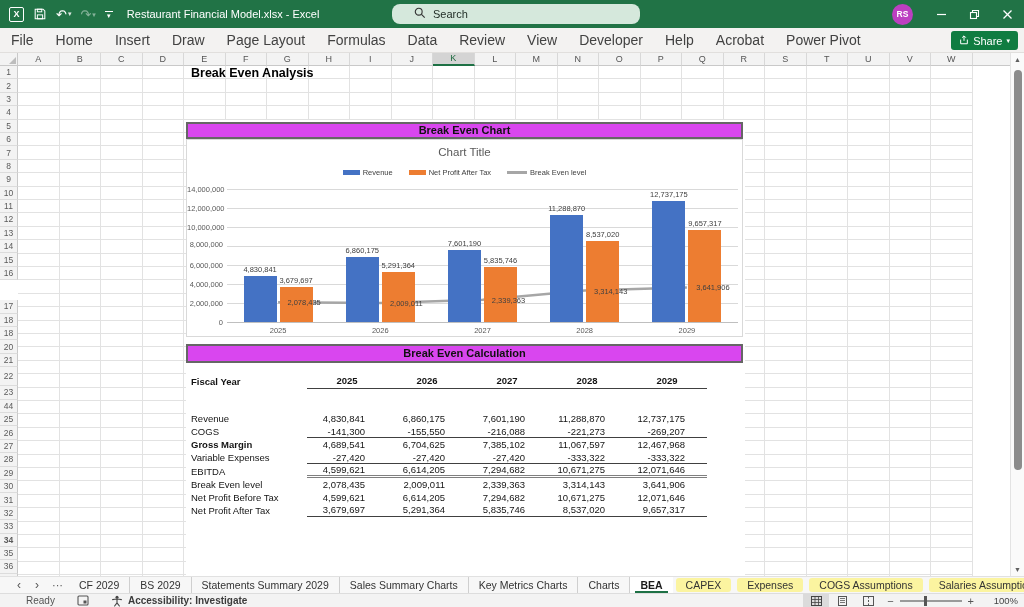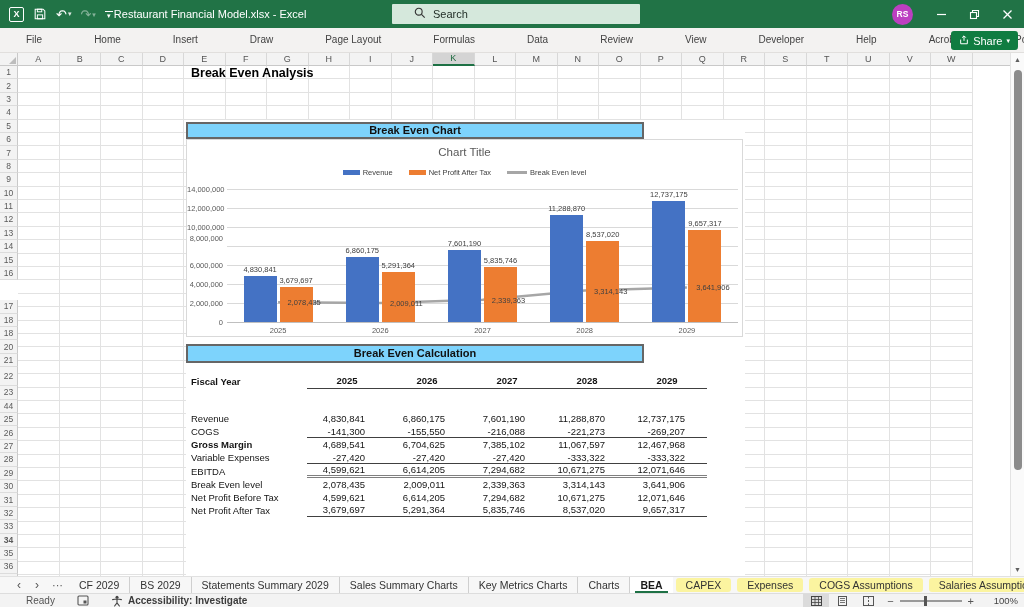--- a/index.html
+++ b/index.html
@@ -11,32 +11,32 @@
     display:flex;align-items:center;color:#fff;}
   .qat{display:flex;align-items:center;gap:9px;padding-left:9px;}
   .qat .icn{display:flex;align-items:center;}
   .xlicon{width:15px;height:15px;border:1.4px solid #fff;border-radius:2px;color:#fff;
     font-weight:700;font-size:9px;display:flex;align-items:center;justify-content:center;}
   .glyph{font-size:13px;line-height:13px;color:#fff;}
   .glyph.dim{opacity:.45;}
   .mini-chev{font-size:7px;opacity:.85;margin-left:1px;}
   .cqat-bar{display:inline-block;width:8px;border-top:1.5px solid #fff;margin-bottom:1px;}
   .cqat{display:flex;flex-direction:column;align-items:center;font-size:7px;line-height:5px;}
-  .doc-title{font-size:11px;margin-left:1px;white-space:nowrap;font-weight:400;}
+  .doc-title{font-size:11px;margin-left:14px;white-space:nowrap;font-weight:400;}
   .search-pill{position:absolute;left:392px;top:4px;width:248px;height:20px;background:#D5E8DC;
-    border-radius:1px;display:flex;align-items:center;padding-left:22px;color:#1f2b24;font-size:11px;gap:7px;}
+    border-radius:8px;display:flex;align-items:center;padding-left:22px;color:#1f2b24;font-size:11px;gap:7px;}
   .win-right{position:absolute;right:0;top:0;height:28px;display:flex;align-items:center;}
   .avatar{width:21px;height:21px;border-radius:50%;background:#BC3FC1;color:#fff;font-size:8.5px;
     font-weight:700;display:flex;align-items:center;justify-content:center;margin-right:12px;}
   .winbtn{width:33px;height:28px;display:flex;align-items:center;justify-content:center;}
 
   
   .ribbon{position:absolute;left:0;top:28px;width:1024px;height:25px;background:#F3F2F1;
     display:flex;align-items:center;border-bottom:1px solid #E1DFDD;}
-  .rtab{font-size:10px;color:#424242;padding:0 26px;line-height:24px;white-space:nowrap;}
+  .rtab{font-size:14px;color:#424242;padding:0 11px;line-height:24px;white-space:nowrap;}
   .share-btn{position:absolute;right:6px;top:31px;height:19px;background:#107C41;color:#fff;
     border-radius:3px;display:flex;align-items:center;gap:4px;padding:0 8px;font-size:11px;}
 
   
   .colheaders{position:absolute;left:0;top:53px;width:1010px;height:13px;background:#F3F3F3;display:flex;}
   .corner{width:18px;height:13px;background:#F3F3F3;border-right:1px solid #C9C9C9;
     border-bottom:1px solid #C9C9C9;position:relative;flex:none;}
   .corner::after{content:"";position:absolute;right:1px;bottom:1px;
     border-left:7px solid transparent;border-bottom:7px solid #BDBDBD;}
   .colh{width:41.5px;flex:none;border-right:1px solid #D8D8D8;border-bottom:1px solid #C9C9C9;
@@ -48,21 +48,21 @@
   .sheet{position:absolute;left:0;top:66px;width:1010px;height:510px;background:#fff;overflow:hidden;}
   .gridbg{position:absolute;left:18px;top:0;width:955px;height:510px;
     background-image:
       repeating-linear-gradient(to right,transparent 0,transparent 40.5px,#E2E2E2 40.5px,#E2E2E2 41.5px),
       repeating-linear-gradient(to bottom,transparent 0,transparent 12.4px,#E2E2E2 12.4px,#E2E2E2 13.4px);}
   .rowgutter{position:absolute;left:0;top:0;width:18px;}
   .rownum{width:18px;background:#F3F3F3;border-right:1px solid #C9C9C9;border-bottom:1px solid #DCDCDC;
     font-size:8.5px;color:#5a5a5a;display:flex;align-items:center;justify-content:center;flex:none;}
   .content-white{position:absolute;left:186px;top:54px;width:559px;height:456px;background:#fff;}
   .sheet-title{position:absolute;left:191px;top:0px;font-size:12.5px;font-weight:700;color:#000;line-height:14px;}
-  .sec-header{position:absolute;left:186px;width:458px;background:#7dd3fc;border:2px solid #666;
+  .sec-header{position:absolute;left:186px;width:557px;background:#d946ef;border:2px solid #666;
     text-align:center;font-weight:700;font-size:11px;color:#111;}
 
   
   .chart-box{position:absolute;left:186px;top:73px;width:557px;height:198px;background:#fff;
     border:1px solid #D9D9D9;}
   .chart-title{position:absolute;top:6px;left:0;width:100%;text-align:center;font-size:11.5px;color:#595959;}
   .legend{position:absolute;top:28px;left:0;width:100%;display:flex;justify-content:center;gap:16px;
     align-items:center;font-size:7.5px;color:#404040;}
   .leg-item{display:flex;align-items:center;gap:3px;}
   .leg-swatch{width:17px;height:5px;}
@@ -304,21 +304,21 @@
     <div style="position:absolute;left:0;top:0;width:557px;height:198px;">
         <div class="gline zero" style="top: 182px;"></div>
         <div class="ytick" style="top: 178px;">0</div>
         <div class="gline" style="top: 163px;"></div>
         <div class="ytick" style="top: 159px;">2,000,000</div>
         <div class="gline" style="top: 144px;"></div>
         <div class="ytick" style="top: 140px;">4,000,000</div>
         <div class="gline" style="top: 125px;"></div>
         <div class="ytick" style="top: 121px;">6,000,000</div>
         <div class="gline" style="top: 106px;"></div>
-        <div class="ytick" style="top: 94px;">8,000,000</div>
+        <div class="ytick" style="top: 100px;">8,000,000</div>
         <div class="gline" style="top: 87px;"></div>
         <div class="ytick" style="top: 83px;">10,000,000</div>
         <div class="gline" style="top: 68px;"></div>
         <div class="ytick" style="top: 64px;">12,000,000</div>
         <div class="gline" style="top: 49px;"></div>
         <div class="ytick" style="top: 45px;">14,000,000</div>
         <svg class="lineplot" width="557" height="198">
           <polyline points="91.1,162.2548675 193.3,162.9143955 295.5,159.7760515 397.7,150.5156415 499.90000000000003,147.401893" fill="none" stroke="#A6A6A6" stroke-width="2.5"></polyline>
         </svg>
         <div class="xtick" style="left: 91.1px; top: 186px;">2025</div>

